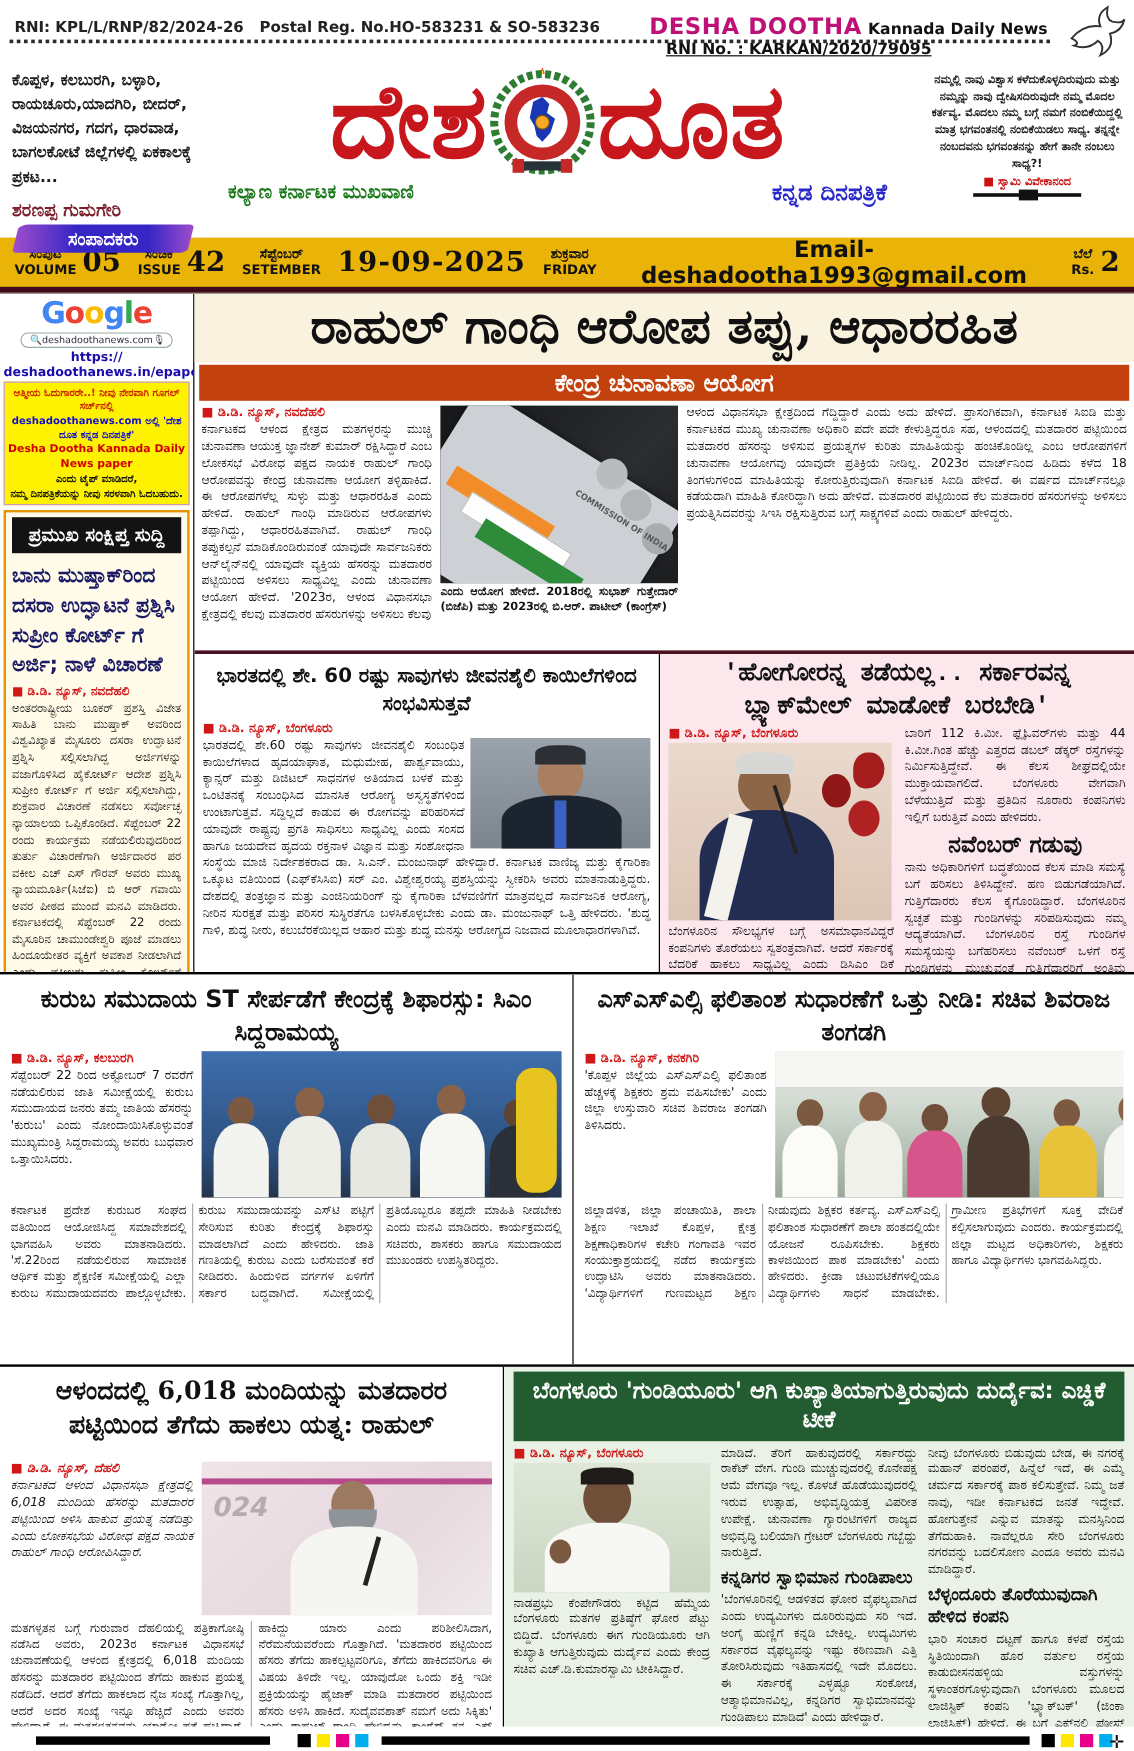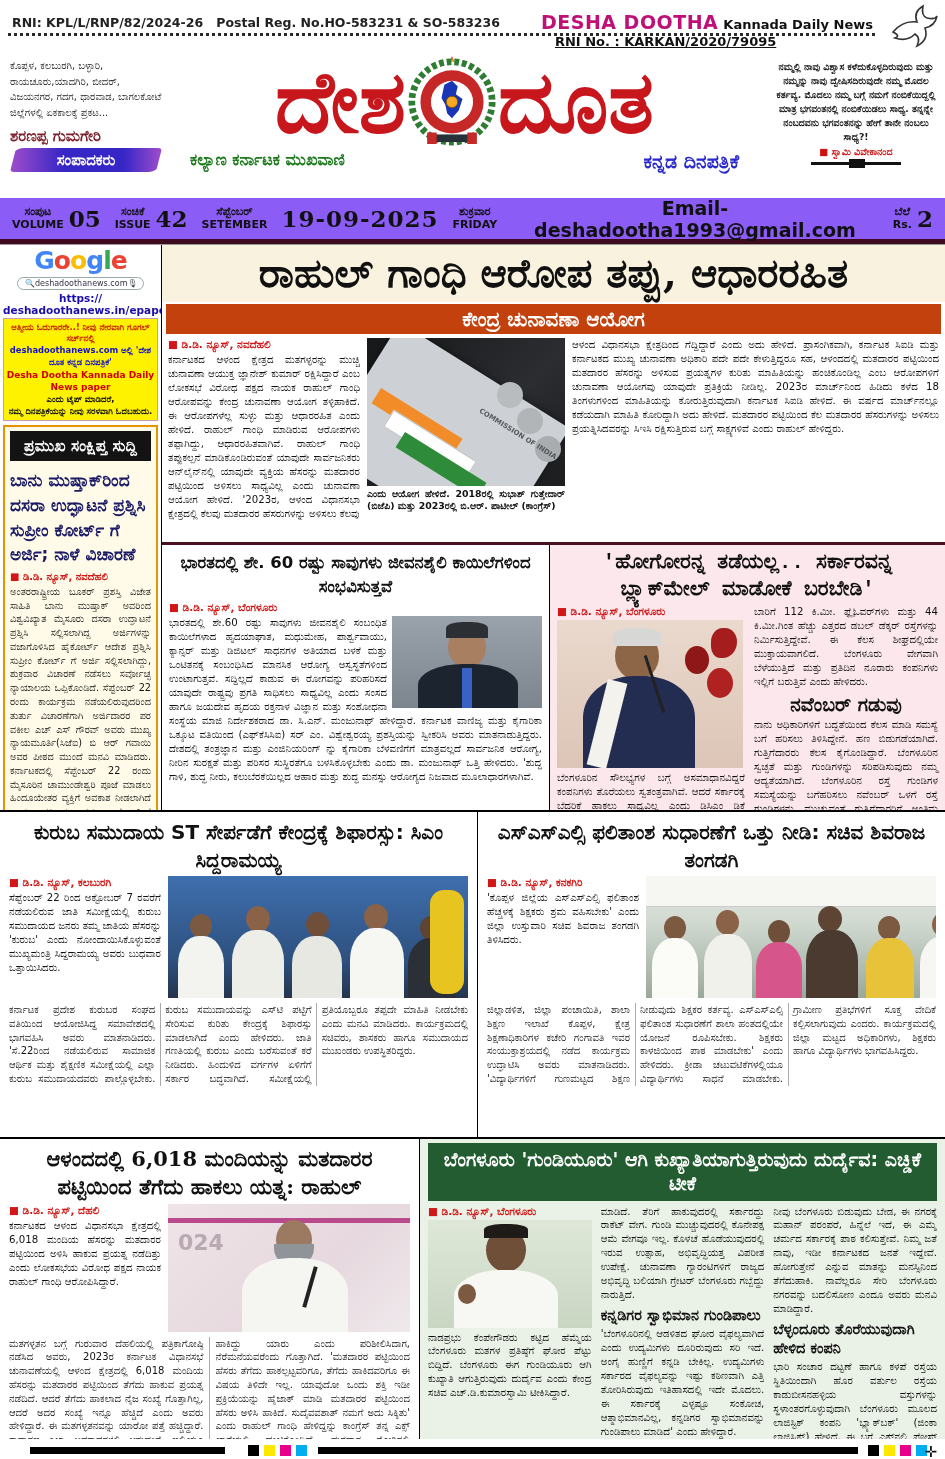--- a/index.html
+++ b/index.html
@@ -11,38 +11,38 @@
   .tb-left{font-size:12.5px;font-weight:600;color:#222;padding-top:12px;white-space:nowrap;}
   .tb-center{text-align:left;padding-top:8px;margin-right:60px;}
   .tb-brand{color:#BE1077;font-weight:800;font-size:19px;letter-spacing:.5px;}
   .tb-brand-suffix{color:#111;font-weight:800;font-size:13px;}
   .tb-rni2{font-size:13px;font-weight:800;color:#111;margin-top:1px;padding-left:14px;text-decoration:underline;}
   .dotline{position:absolute;left:8px;right:70px;top:33px;border-bottom:3px dotted #2a2a2a;}
   .dove{position:absolute;right:6px;top:2px;}
   
   .masthead{height:144px;position:relative;}
   .m-left{position:absolute;left:10px;top:4px;width:152px;}
-  .m-districts{font-size:10px;font-weight:400;line-height:1.55;color:#1a1a1a;}
+  .m-districts{font-size:13px;font-weight:700;line-height:1.55;color:#1a1a1a;}
   .m-editor{font-size:15px;font-weight:800;color:#7A1F2B;margin-top:7px;}
   .m-ed-banner{margin-top:3px;background:linear-gradient(90deg,#a04ecb,#3726c6 35%,#3726c6 75%,#a04ecb);color:#fff;
     font-size:15px;font-weight:800;text-align:center;padding:3px 6px;border-radius:14px 4px 14px 4px;
     clip-path:polygon(4% 0,100% 0,96% 100%,0 100%);}
   .m-center{position:absolute;left:162px;right:178px;top:-2px;text-align:center;}
   .m-title{display:flex;align-items:center;justify-content:center;gap:2px;}
   .m-big{font-size:86px;line-height:100px;font-weight:800;color:#C8161D;font-family:"DejaVu Serif","Liberation Serif",serif;}
   .m-tagrow{display:flex;justify-content:space-between;padding:0 28px;margin-top:-2px;}
   .m-tagline{color:#1C7A1C;font-weight:800;font-size:16px;}
   .m-subtitle{color:#2A2ACC;font-weight:800;font-size:19px;}
   .m-right{position:absolute;right:4px;top:6px;width:170px;text-align:center;}
   .m-quote{font-size:9.3px;font-weight:700;line-height:1.5;color:#1a1a1a;}
   .m-qauthor{color:#CC1111;font-size:9.5px;font-weight:800;margin-top:2px;}
   .m-qdash{width:90px;height:3px;background:#111;margin:4px auto 0;position:relative;}
   .m-qdash:after{content:"";position:absolute;left:38px;top:-3px;width:16px;height:9px;background:#111;}
   
-  .datebar{height:46px;background:#8b5cf6;border-bottom:5px solid #3F0A1E;display:flex;align-items:center;
+  .datebar{height:46px;background:#eab308;border-bottom:5px solid #3F0A1E;display:flex;align-items:center;
     padding:0 12px;box-sizing:border-box;gap:14px;}
   .db-item{display:flex;align-items:center;gap:5px;}
   .db-l{font-size:11px;font-weight:800;text-align:center;line-height:1.15;}
   .db-num{font-size:23px;font-weight:800;font-family:"DejaVu Serif",serif;}
   .db-date{font-size:23px;font-weight:800;font-family:"DejaVu Serif",serif;letter-spacing:1px;}
   .db-email{font-size:19px;font-weight:800;flex:1;text-align:center;}
   
   .upper{display:flex;height:565px;border-top:1px solid #999;}
   .sidebar{width:162px;min-width:162px;border-right:1px solid #000;padding:2px 3px;box-sizing:border-box;overflow:hidden;}
   .google-word{font-size:25px;font-weight:700;text-align:center;letter-spacing:-1px;line-height:1.1;}
@@ -94,21 +94,21 @@
   .k-top{display:flex;gap:7px;margin-top:2px;}
   .k-intro{width:152px;min-width:152px;}
   .k-photo{flex:1;height:122px;}
   .colbody{column-count:3;column-gap:10px;column-rule:1px solid #aaa;font-size:10px;text-align:justify;
     line-height:1.38;margin-top:5px;}
   .story-s{flex:1;padding:4px 9px;box-sizing:border-box;overflow:hidden;}
   
   .row4{display:flex;height:300px;border-top:2px solid #000;overflow:hidden;}
   .story-a{width:420px;min-width:420px;border-right:1px solid #000;padding:4px 9px;box-sizing:border-box;overflow:hidden;}
   .a-hl{font-size:21px;font-weight:800;text-align:center;line-height:1.35;font-family:"DejaVu Serif",serif;}
-  .a-top{display:flex;gap:7px;margin-top:2px;}
+  .a-top{display:flex;gap:7px;margin-top:16px;font-style:italic;}
   .a-intro{width:152px;min-width:152px;}
   .a-photo{flex:1;height:128px;}
   .colbody2{column-count:2;column-gap:12px;column-rule:1px solid #aaa;font-size:10px;text-align:justify;
     line-height:1.38;margin-top:5px;}
   .story-h{flex:1;background:#EAF1E6;padding:4px 8px;box-sizing:border-box;overflow:hidden;}
   .h-bar{background:#235C31;color:#fff;font-size:19px;font-weight:800;text-align:center;padding:5px 2px;line-height:1.25;}
   .h-cols{display:flex;gap:9px;margin-top:4px;}
   .h-col{flex:1;overflow:hidden;}
   .h-photo{width:100%;height:108px;margin:2px 0 3px;}
   .h-sub{font-size:14.5px;font-weight:800;margin:4px 0 2px;line-height:1.3;}

